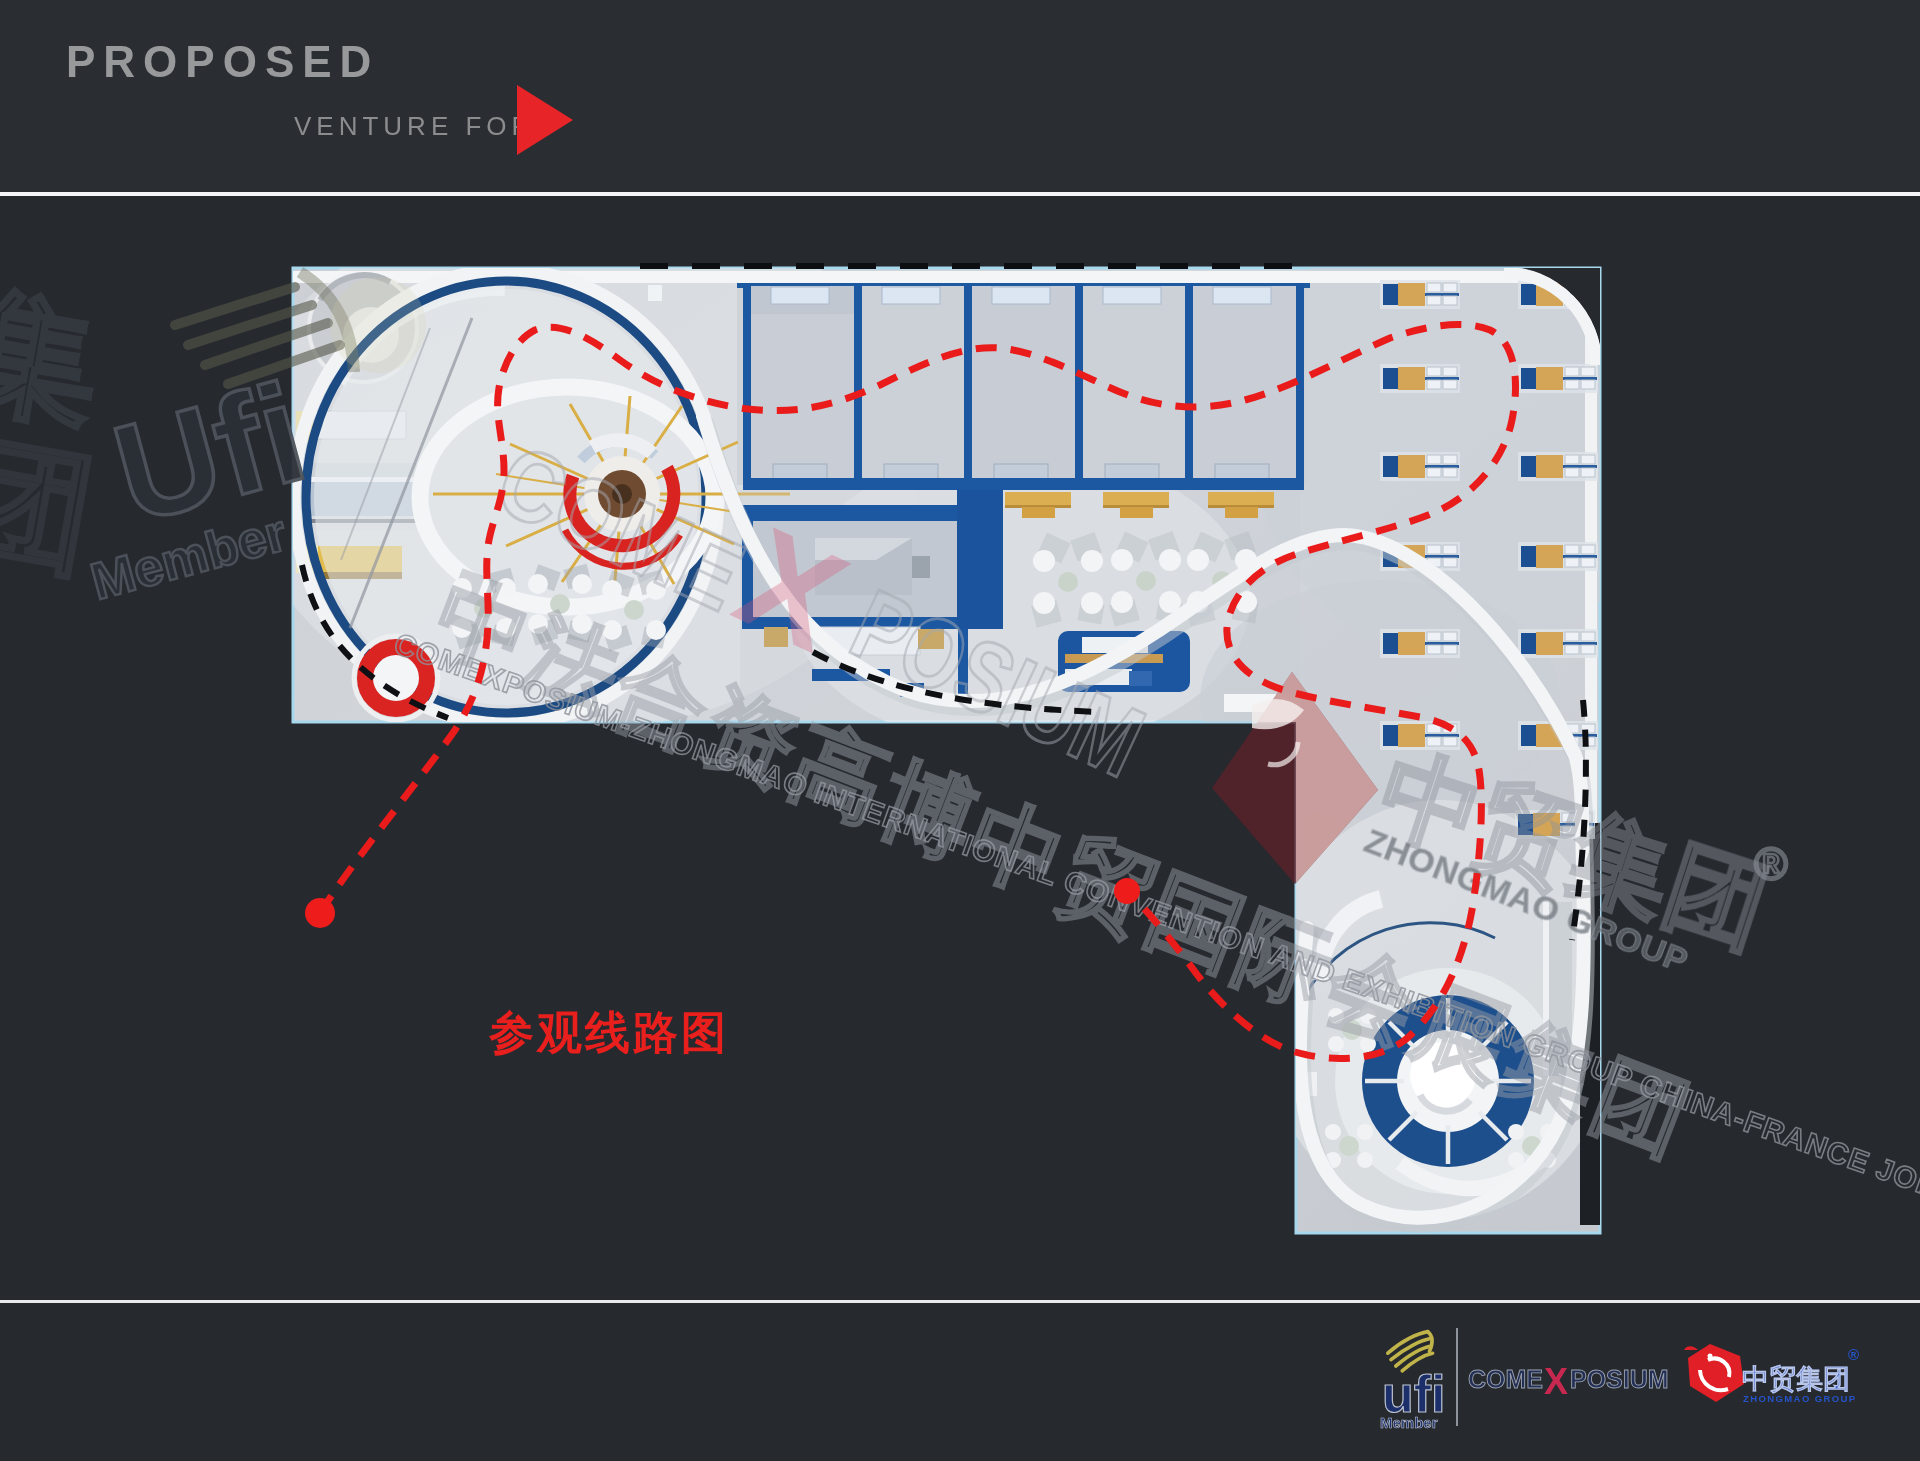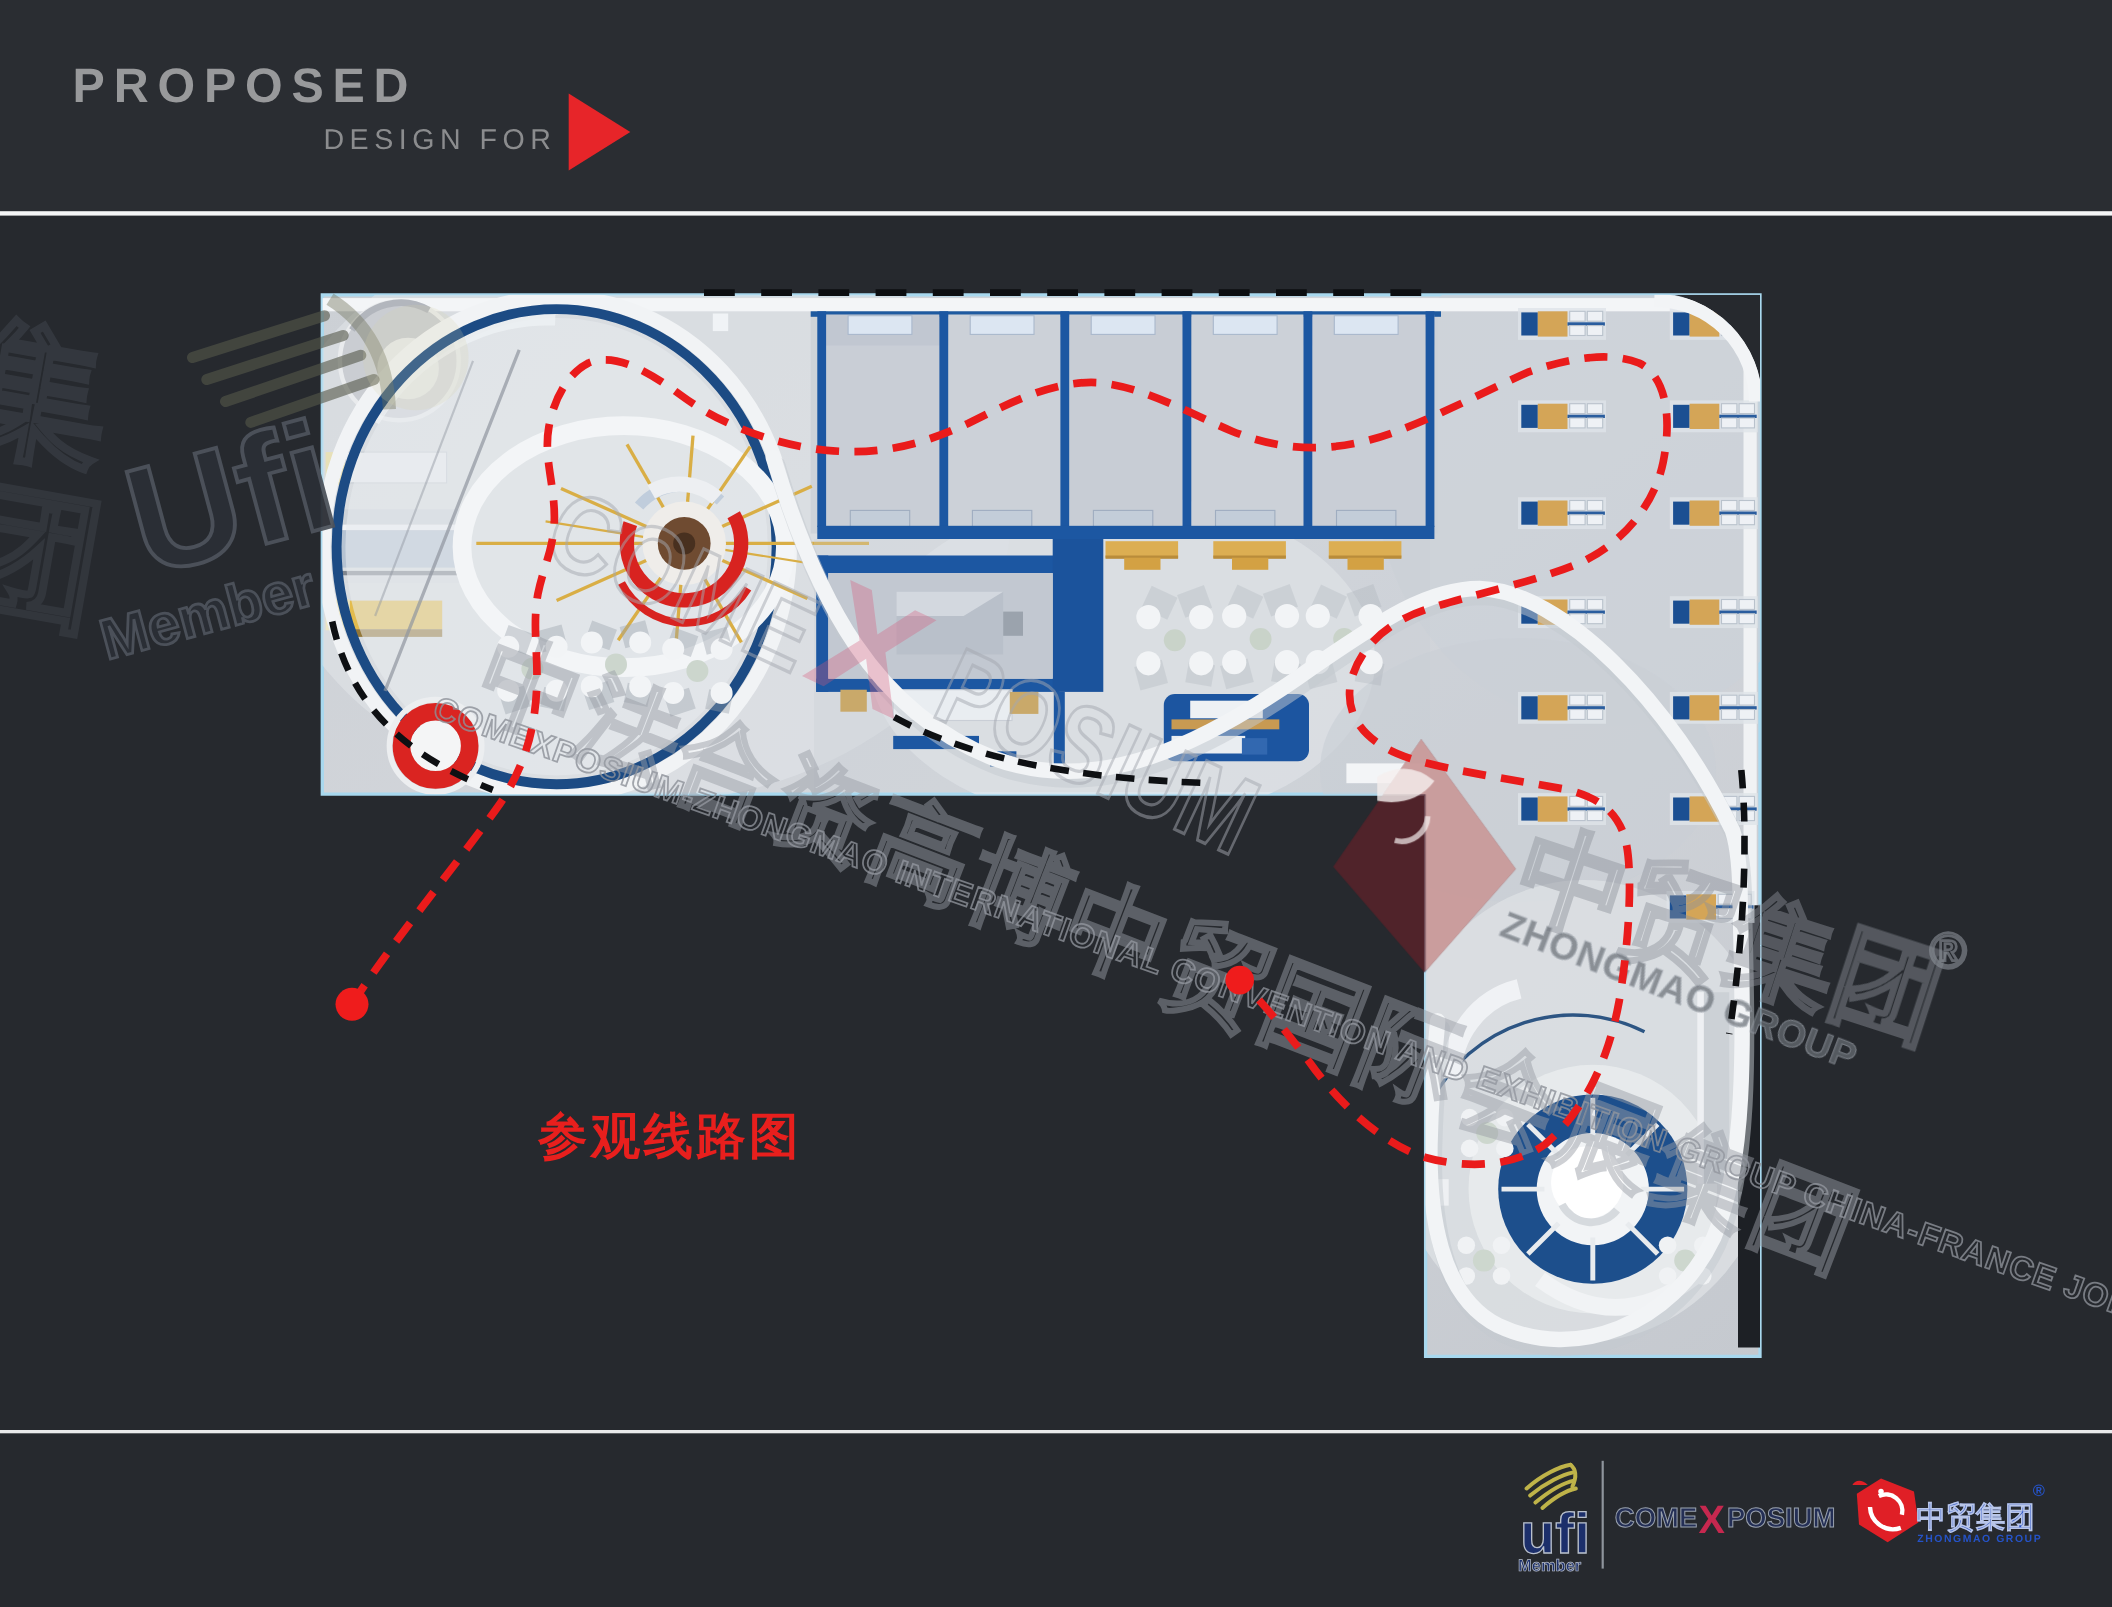--- a/index.html
+++ b/index.html
@@ -4,23 +4,23 @@
 <style>
   html,body{margin:0;padding:0;}
   body{width:1920px;height:1461px;background:#26292e;font-family:"Liberation Sans",sans-serif;position:relative;overflow:hidden;}
   .abs{position:absolute;}
 </style>
 </head>
 <body>
 
 <div class="abs" style="left:0;top:0;width:1920px;height:192px;background:#2a2d32;"></div>
 
-<div class="abs" style="left:66px;top:54px;font-size:44px;font-weight:700;letter-spacing:8px;color:#98999b;">PROPOSED</div>
-
-<div class="abs" style="left:294px;top:111px;font-size:26px;letter-spacing:5px;color:#8b8c8e;">DESIGN FOR</div>
+<div class="abs" style="left:66px;top:37px;font-size:44px;font-weight:700;letter-spacing:8px;color:#98999b;">PROPOSED</div>
+
+<div class="abs" style="left:294px;top:111px;font-size:26px;letter-spacing:5px;color:#8b8c8e;">VENTURE FOR</div>
 
 <div class="abs" style="left:517px;top:85px;width:0;height:0;border-left:56px solid #e72529;border-top:35px solid transparent;border-bottom:35px solid transparent;"></div>
 
 <div class="abs" style="left:0;top:192px;width:1920px;height:4px;background:#f4f5f6;"></div>
 
 <div class="abs" style="left:0;top:1300px;width:1920px;height:3px;background:#e9eaeb;"></div>
 
 <svg class="abs" style="left:0;top:0;" width="1920" height="1461" viewBox="0 0 1920 1461">
 <defs>
   <linearGradient id="floorg" x1="0" y1="0" x2="1" y2="1">

